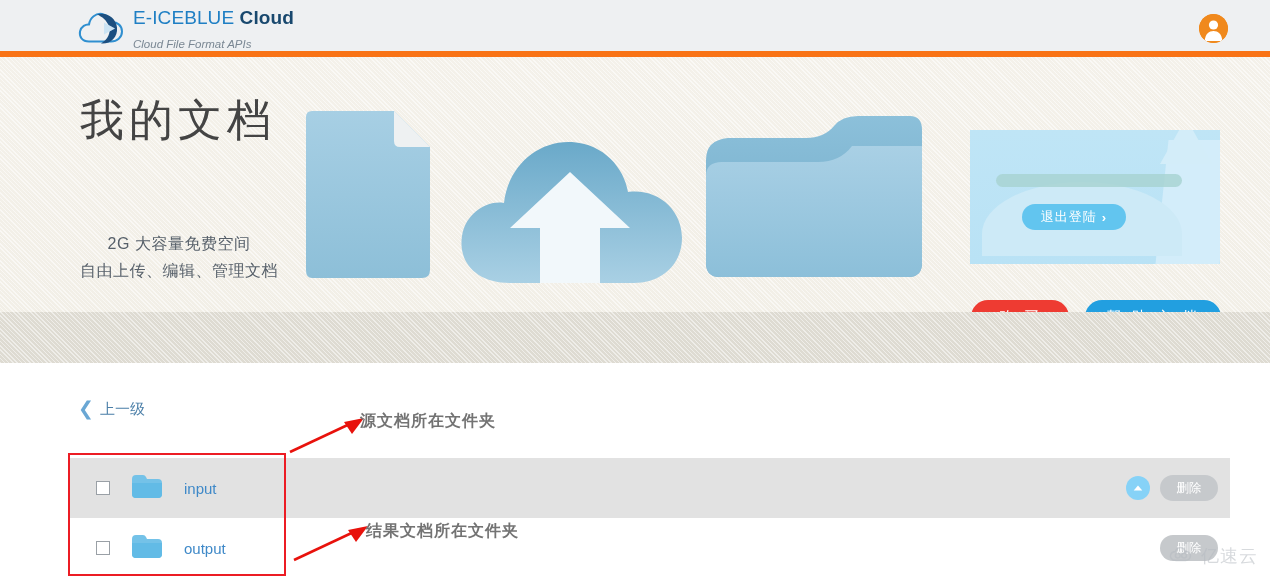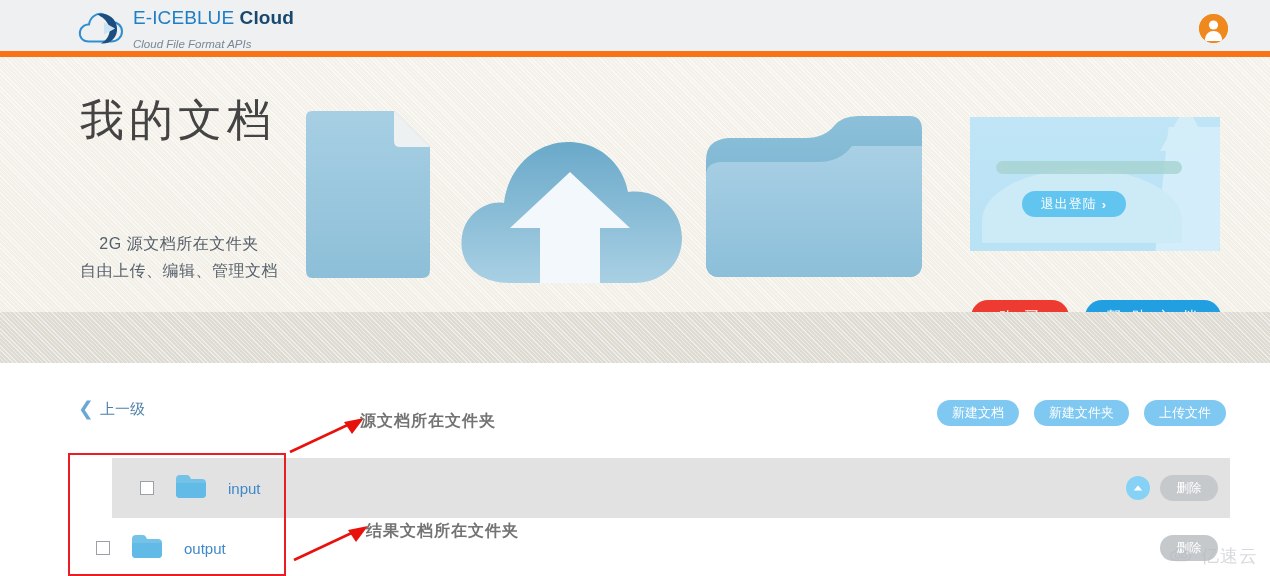--- a/index.html
+++ b/index.html
@@ -66,21 +66,21 @@
     position: absolute; left: 80px; top: 173px;
     font-size: 16px; color: #57606a; line-height: 27px; letter-spacing: .5px;
   }
 
   .art-doc { position: absolute; left: 298px; top: 54px; width: 132px; height: 167px; }
   .art-cloud { position: absolute; left: 452px; top: 45px; width: 235px; height: 181px; }
   .art-folder { position: absolute; left: 706px; top: 59px; width: 216px; height: 161px; }
 
   
   .login-card {
-    position: absolute; left: 970px; top: 60px; width: 250px; height: 134px;
+    position: absolute; left: 970px; top: 73px; width: 250px; height: 134px;
     background: linear-gradient(180deg, #bfe5f6 0%, #b9e2f5 100%);
     overflow: hidden;
   }
   .login-card .peak {
     position: absolute; right: 8px; top: -12px; width: 0; height: 0;
     border-left: 26px solid transparent; border-right: 26px solid transparent;
     border-bottom: 46px solid #d3edf9;
   }
   .login-card .ridge {
     position: absolute; right: -6px; top: 10px; width: 64px; height: 124px;
@@ -138,21 +138,21 @@
     display: flex; align-items: center; justify-content: center; cursor: pointer;
     white-space: nowrap;
   }
 
   
   .file-list { position: absolute; left: 68px; top: 458px; width: 1162px; }
   .file-row {
     position: relative; height: 60px; display: flex; align-items: center;
     background: #ffffff;
   }
-  .file-row.selected { background: #e2e2e2; margin-left: 44px; }
+  .file-row.selected { background: #e2e2e2; }
   .file-cb {
     width: 14px; height: 14px; border: 1px solid #9aa0a6; background: #fff;
     margin-left: 28px; flex: none; cursor: pointer;
   }
   .file-icon { margin-left: 22px; flex: none; }
   .file-name {
     margin-left: 22px; font-size: 15px; color: #3f89c8; cursor: pointer;
   }
   .row-actions {
     position: absolute; right: 12px; top: 50%; transform: translateY(-50%);
@@ -219,21 +219,21 @@
         <circle cx="14.5" cy="11" r="4.6" fill="#ffffff"></circle>
         <path d="M5.6 27 C6.4 19.6 10 17 14.5 17 C19 17 22.6 19.6 23.4 27 Z" fill="#ffffff"></path>
       </svg>
     </div>
   </div>
 
   <div class="hero">
 
     <div class="hero-title">我的文档</div>
     <div class="hero-sub">
-      <div>2G 源文档所在文件夹</div>
+      <div>2G 大容量免费空间</div>
       <div>自由上传、编辑、管理文档</div>
     </div>
 
     <div class="art-doc">
       <svg viewBox="0 0 132 167" width="132" height="167">
         <defs>
           <linearGradient id="gdoc" x1="0" y1="0" x2="0" y2="1">
             <stop offset="0" stop-color="#a7cfe4"></stop>
               <stop offset="1" stop-color="#8dbfd8"></stop>
           </linearGradient>
@@ -293,25 +293,20 @@
 
   <div class="band"></div>
 
   <div class="main"></div>
 
   <div class="back-link">
     <span class="chev">❮</span>
     <span>上一级</span>
   </div>
 
-  <div class="toolbar">
-    <div class="tb-btn">新建文档</div>
-    <div class="tb-btn">新建文件夹</div>
-    <div class="tb-btn">上传文件</div>
-  </div>
 
   <div class="file-list">
 
     <div class="file-row selected">
       <div class="file-cb"></div>
       <span class="file-icon">
         <svg viewBox="0 0 30 23" width="30" height="23">
           <path d="M0 4 Q0 0 4 0 L11 0 Q13 0 14 2 L15 4 L26 4 Q30 4 30 8 L30 19 Q30 23 26 23
                    L4 23 Q0 23 0 19 Z" fill="#74c2e8"></path>
           <path d="M0 8 L30 8 L30 19 Q30 23 26 23 L4 23 Q0 23 0 19 Z" fill="#62bbe6"></path>

